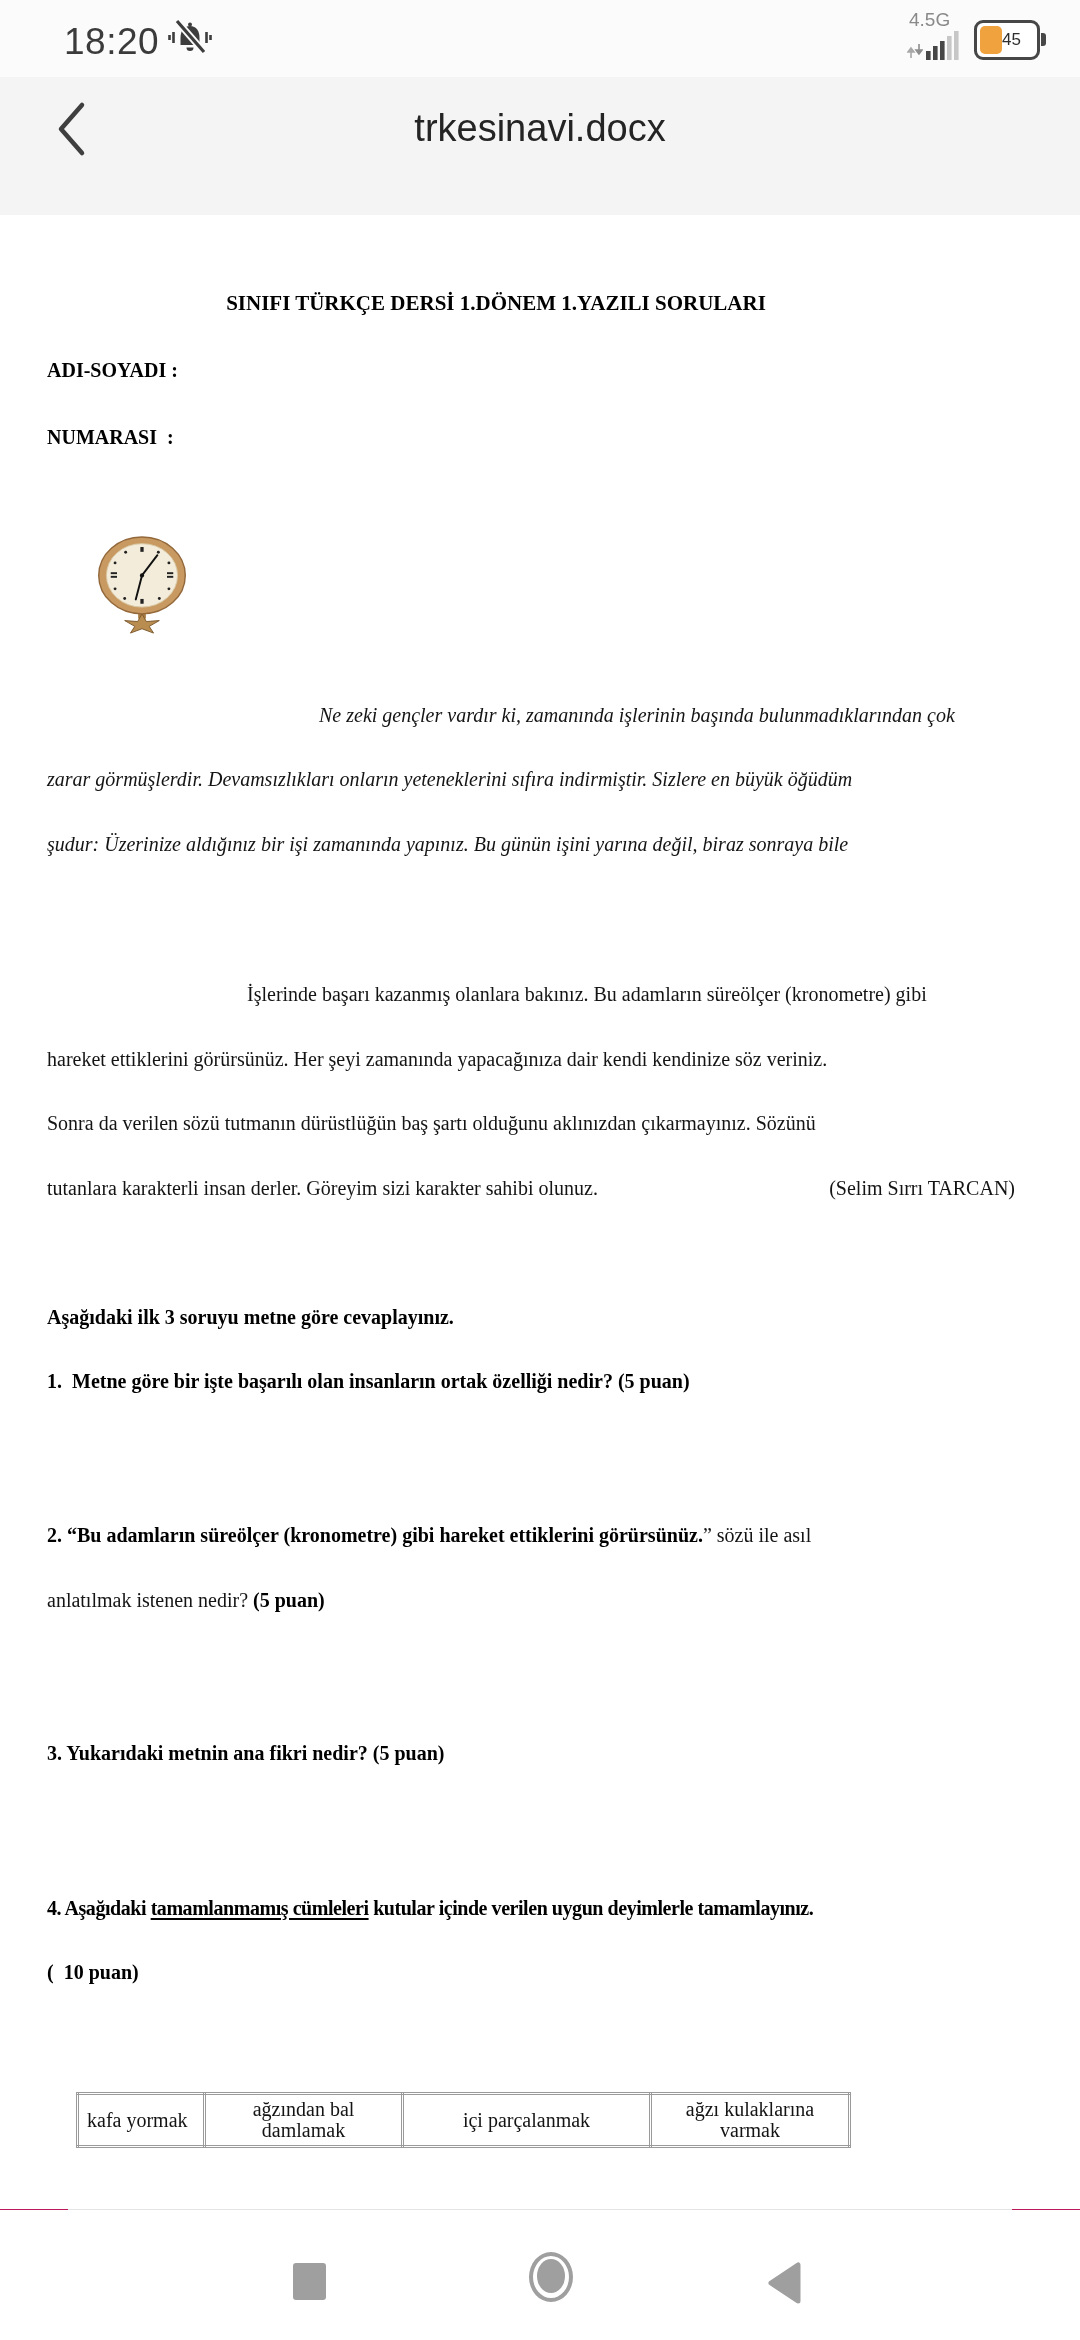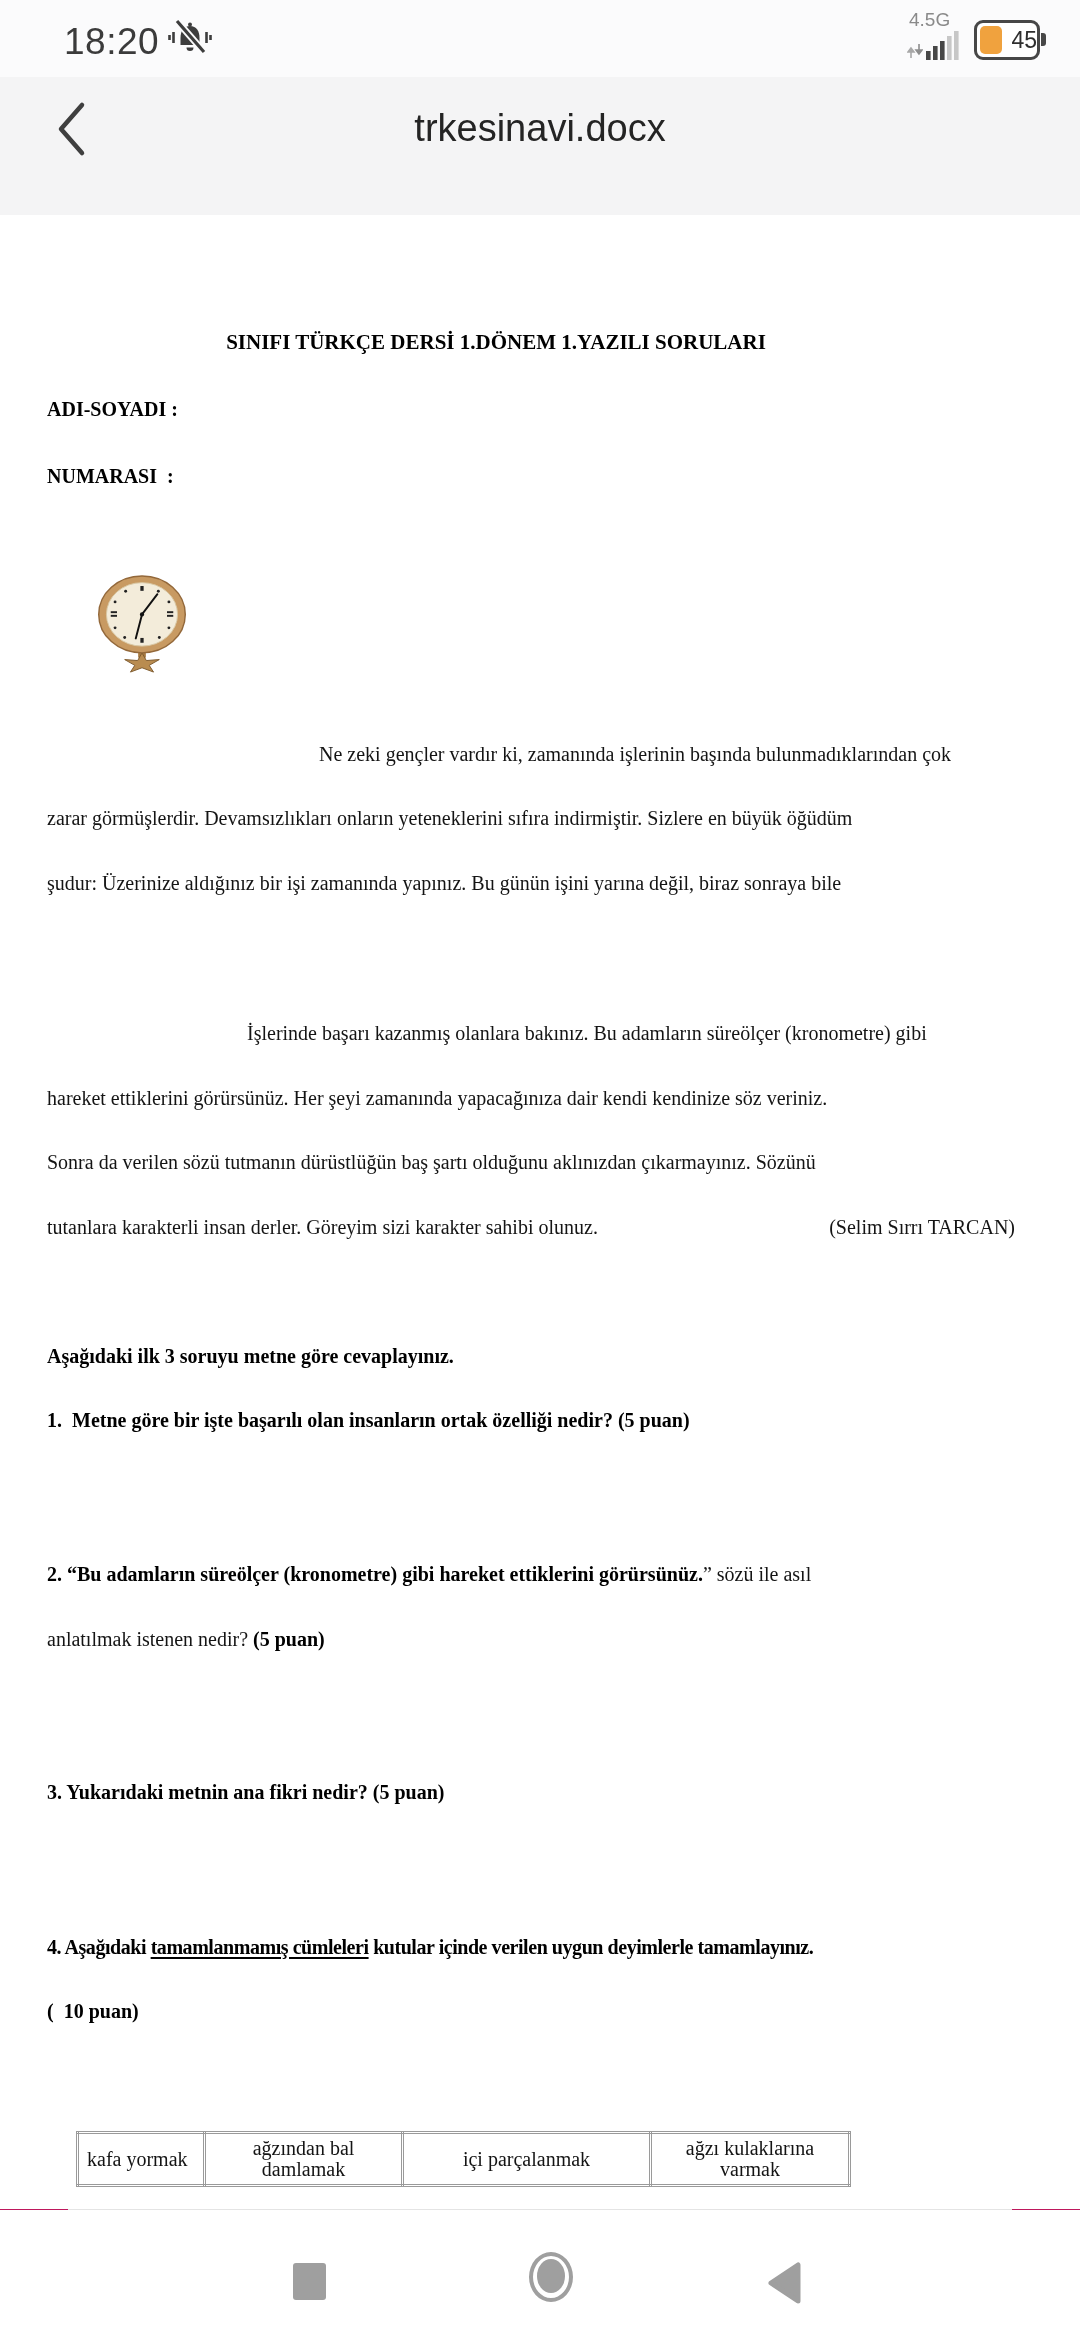--- a/index.html
+++ b/index.html
@@ -9,37 +9,37 @@
   .statusbar{position:absolute;top:0;left:0;right:0;height:77px;background:#fbfbfc;}
   .sb-left{position:absolute;left:64px;top:18px;display:flex;align-items:center;gap:8px;}
   .sb-time{font-size:37px;color:#3b3b3b;letter-spacing:.5px;}
   .sb-right{position:absolute;right:40px;top:10px;display:flex;align-items:flex-end;gap:12px;}
   .net{display:flex;flex-direction:column;align-items:flex-start;line-height:1;}
   .net-label{font-size:19px;color:#8a8a8a;margin-left:2px;margin-bottom:1px;}
   .net-row{display:flex;align-items:flex-end;gap:3px;}
   .battery{position:relative;width:60px;height:34px;border:3.5px solid #474747;border-radius:9px;
            background:#fff;margin-bottom:3px;display:flex;align-items:center;}
   .battery-fill{position:absolute;left:3px;top:3px;bottom:3px;width:22px;border-radius:5px;}
-  .battery-num{position:absolute;right:0;font-size:23px;color:#2e2e2e;}
+  .battery-num{position:absolute;right:16px;font-size:17px;color:#2e2e2e;}
   .battery-cap{position:absolute;right:-9px;top:10px;width:5px;height:13px;background:#474747;border-radius:0 3px 3px 0;}
   
   .appheader{position:absolute;top:77px;left:0;right:0;height:138px;background:#f4f4f5;}
   .back{position:absolute;left:52px;top:22px;width:44px;height:60px;cursor:pointer;}
   .apptitle{position:absolute;left:0;right:0;top:30px;text-align:center;font-size:38px;color:#242424;}
   
   .doc{position:absolute;top:215px;left:0;right:0;bottom:131px;background:#ffffff;
        padding:11px 65px 0 47px;font-family:"Liberation Serif","DejaVu Serif",serif;
        font-size:20px;line-height:21.5px;color:#141414;white-space:pre-wrap;overflow:hidden;}
   .b{font-weight:bold;color:#000;}
-  .t-center{text-align:center;font-weight:bold;font-size:21px;line-height:24px;padding-right:70px;color:#000;margin-top:39px;}
+  .t-center{text-align:center;font-weight:bold;font-size:21px;line-height:24px;padding-right:70px;color:#000;}
   .lab{font-weight:bold;line-height:24px;color:#000;}
   .clockwrap{height:100px;margin-left:6px;}
   .ind1{padding-left:272px;}
   .ind2{padding-left:200px;}
-  .p1{margin-top:-16px;}
+  .p1{margin-top:-16px;font-style:italic;}
   .flexline{display:flex;}
   .author{margin-left:auto;font-family:Liberation Serif, serif;}
   .mt25{margin-top:25px;} .mt24{margin-top:24px;} .mt26{margin-top:26px;}
   .tight{letter-spacing:-0.45px;}
   .ul{text-decoration:underline;text-underline-offset:3px;text-decoration-thickness:1.5px;}
   
   .t4{border-collapse:collapse;margin-left:29px;margin-top:1px;width:772px;table-layout:fixed;}
   .t4 td{border:3px double #9a9a9a;text-align:center;vertical-align:middle;height:46px;
          line-height:21px;padding:2px 4px;white-space:normal;}
   .t4 td:first-child{text-align:left;padding-left:8px;}

